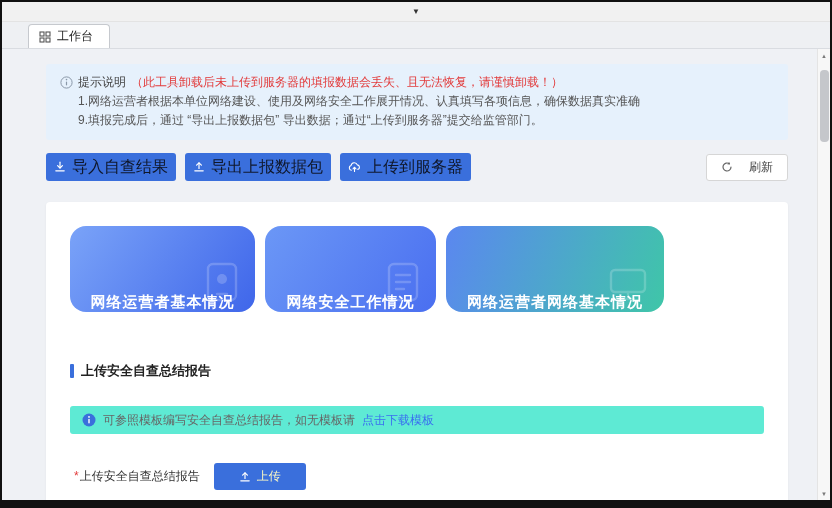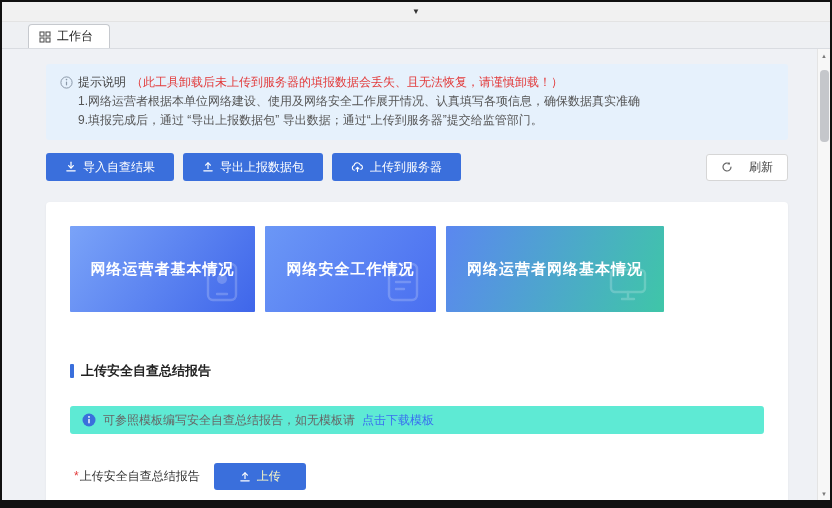--- a/index.html
+++ b/index.html
@@ -25,28 +25,28 @@
   .scroll-thumb { position:absolute; top:8px; left:2px; width:9px; height:72px; background:#c5c7cb; border-radius:4px; cursor:pointer; }
 
   
   .notice { background:#e6f1fc; border-radius:3px; padding:9px 14px 10px; font-size:12px; line-height:19px; color:#555; }
   .notice-title { display:flex; align-items:center; gap:5px; color:#444; }
   .notice-warning { color:#e23b3b; }
   .notice-line { padding-left:18px; color:#555; }
 
   
   .toolbar { margin-top:13px; display:flex; align-items:center; }
-  .btn-primary { height:28px; padding:0 19px; background:#3a6fdc; color:#ffffff; border:none; border-radius:3px; font-size:12px; display:inline-flex; align-items:center; gap:6px; margin-right:9px; cursor:pointer; font-family:inherit; }
+  .btn-primary { height:28px; padding:0 8px; background:#3a6fdc; color:#0f172a; border:none; border-radius:3px; font-size:16px; display:inline-flex; align-items:center; gap:6px; margin-right:9px; cursor:pointer; font-family:inherit; }
   .btn-refresh { margin-left:auto; height:27px; padding:0 14px; background:#fff; color:#444; border:1px solid #d6d6d6; border-radius:3px; font-size:12px; display:inline-flex; align-items:center; gap:16px; cursor:pointer; font-family:inherit;justify-content:flex-end; }
 
   
   .main-card { margin-top:21px; margin-bottom:5px; background:#fff; border-radius:4px; box-shadow:0 1px 3px rgba(0,0,0,.05); padding:24px 24px 26px; height:302px; }
 
   .banner-row { display:flex; gap:10px; }
-  .banner { height:86px; border-radius:1px; display:flex; align-items:center; justify-content:center; color:#fff; font-size:15px; font-weight:bold; letter-spacing:1px; position:relative; overflow:hidden; cursor:pointer; }
+  .banner { height:86px; border-radius:16px; display:flex; align-items:flex-end; justify-content:center; color:#fff; font-size:15px; font-weight:bold; letter-spacing:1px; position:relative; overflow:hidden; cursor:pointer; }
   .banner-1 { width:185px; background:linear-gradient(125deg,#7aa3f8,#3f66ea); }
   .banner-2 { width:171px; background:linear-gradient(125deg,#6b97f6,#4a6ff0); }
   .banner-3 { width:218px; background:linear-gradient(110deg,#5b87f0,#3fc6a8); }
   .banner .wm { position:absolute; right:16px; bottom:6px; opacity:.20; }
   .banner-label { position:relative; z-index:1; }
 
   .section-title { margin-top:50px; display:flex; align-items:center; gap:7px; }
   .section-bar { width:4px; height:14px; background:#3a6fdc; border-radius:1px; }
   .section-text { font-size:13px; font-weight:bold; color:#222; }
 

